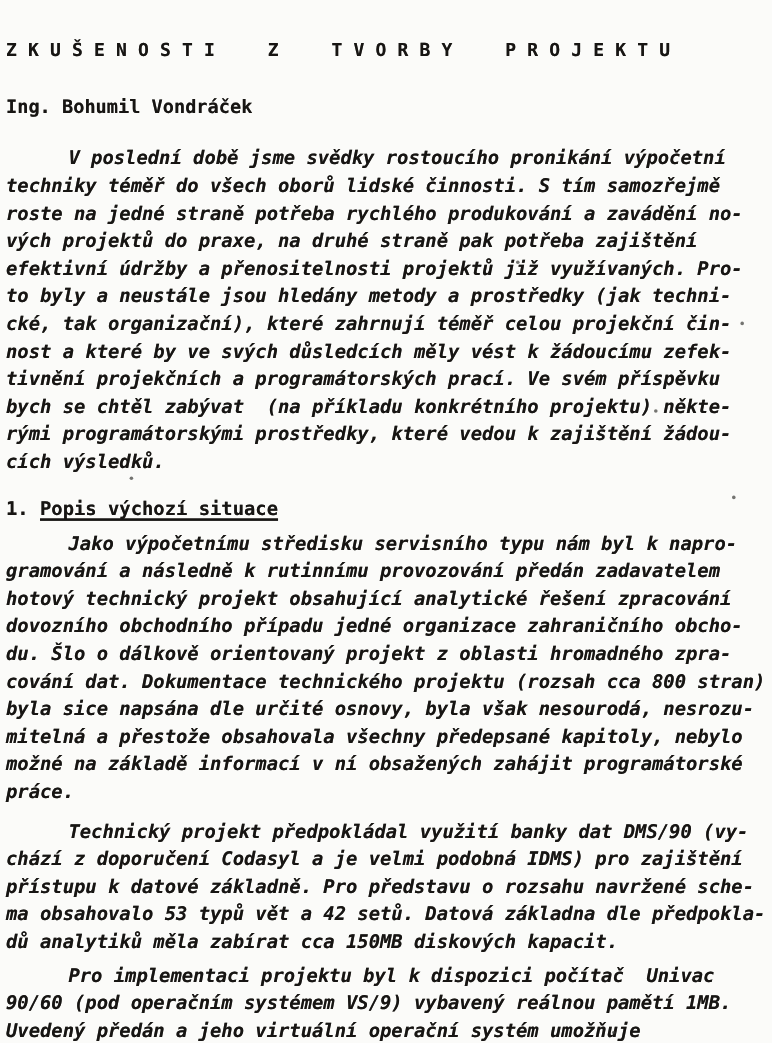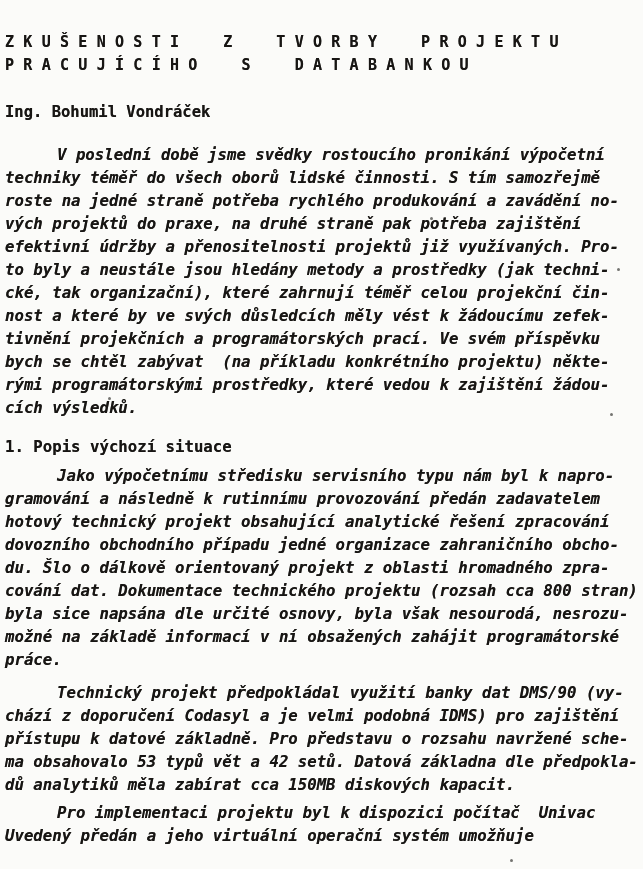--- a/index.html
+++ b/index.html
@@ -46,40 +46,40 @@
     font-style: italic;
   }
   .line.first { padding-left: 52px; }
   .heading {
     margin-top: 16px;
     font-size: 15.7px;
     line-height: 23px;
     white-space: pre;
   }
   .heading .htext {
+    text-decoration: underline;
     text-underline-offset: 3px;
     text-decoration-thickness: 1.5px;
   }
   
   .speck {
     position: absolute;
     background: #3a3a38;
     border-radius: 50%;
     width: 3px;
     height: 3px;
     opacity: 0.7;
   }
 </style>
 </head>
 <body>
 
 <div class="page">
   <div class="title-block">
     <div class="title-line">ZKUŠENOSTI Z TVORBY PROJEKTU</div>
-    <div class="title-line">PRACUJÍCÍHO S DATABANKOU</div>
   </div>
   <div class="author">Ing. Bohumil Vondráček</div>
   <div id="content">
       <div class="para ">
         <div class="line first">V poslední době jsme svědky rostoucího pronikání výpočetní</div>
         <div class="line">techniky téměř do všech oborů lidské činnosti. S tím samozřejmě</div>
         <div class="line">roste na jedné straně potřeba rychlého produkování a zavádění no-</div>
         <div class="line">vých projektů do praxe, na druhé straně pak potřeba zajištění</div>
         <div class="line">efektivní údržby a přenositelnosti projektů již využívaných. Pro-</div>
         <div class="line">to byly a neustále jsou hledány metody a prostředky (jak techni-</div>
@@ -92,32 +92,34 @@
       </div>
       <div class="heading"><span>1.</span> <span class="htext">Popis výchozí situace</span></div>
       <div class="para tight">
         <div class="line first">Jako výpočetnímu středisku servisního typu nám byl k napro-</div>
         <div class="line">gramování a následně k rutinnímu provozování předán zadavatelem</div>
         <div class="line">hotový technický projekt obsahující analytické řešení zpracování</div>
         <div class="line">dovozního obchodního případu jedné organizace zahraničního obcho-</div>
         <div class="line">du. Šlo o dálkově orientovaný projekt z oblasti hromadného zpra-</div>
         <div class="line">cování dat. Dokumentace technického projektu (rozsah cca 800 stran)</div>
         <div class="line">byla sice napsána dle určité osnovy, byla však nesourodá, nesrozu-</div>
+        <div class="line">mitelná a přestože obsahovala všechny předepsané kapitoly, nebylo</div>
         <div class="line">možné na základě informací v ní obsažených zahájit programátorské</div>
         <div class="line">práce.</div>
       </div>
       <div class="para medium">
         <div class="line first">Technický projekt předpokládal využití banky dat DMS/90 (vy-</div>
         <div class="line">chází z doporučení Codasyl a je velmi podobná IDMS) pro zajištění</div>
         <div class="line">přístupu k datové základně. Pro představu o rozsahu navržené sche-</div>
         <div class="line">ma obsahovalo 53 typů vět a 42 setů. Datová základna dle předpokla-</div>
         <div class="line">dů analytiků měla zabírat cca 150MB diskových kapacit.</div>
       </div>
       <div class="para small">
         <div class="line first">Pro implementaci projektu byl k dispozici počítač  Univac</div>
+        <div class="line">90/60 (pod operačním systémem VS/9) vybavený reálnou pamětí 1MB.</div>
         <div class="line">Uvedený předán a jeho virtuální operační systém umožňuje</div>
       </div>
     </div>
 </div>
 
 <div class="speck" style="left:430px; top:217px;"></div>
 <div class="speck" style="left:617px; top:268px;"></div>
 <div class="speck" style="left:545px; top:341px;"></div>
 <div class="speck" style="left:108px; top:397px;"></div>
 <div class="speck" style="left:610px; top:413px;"></div>

